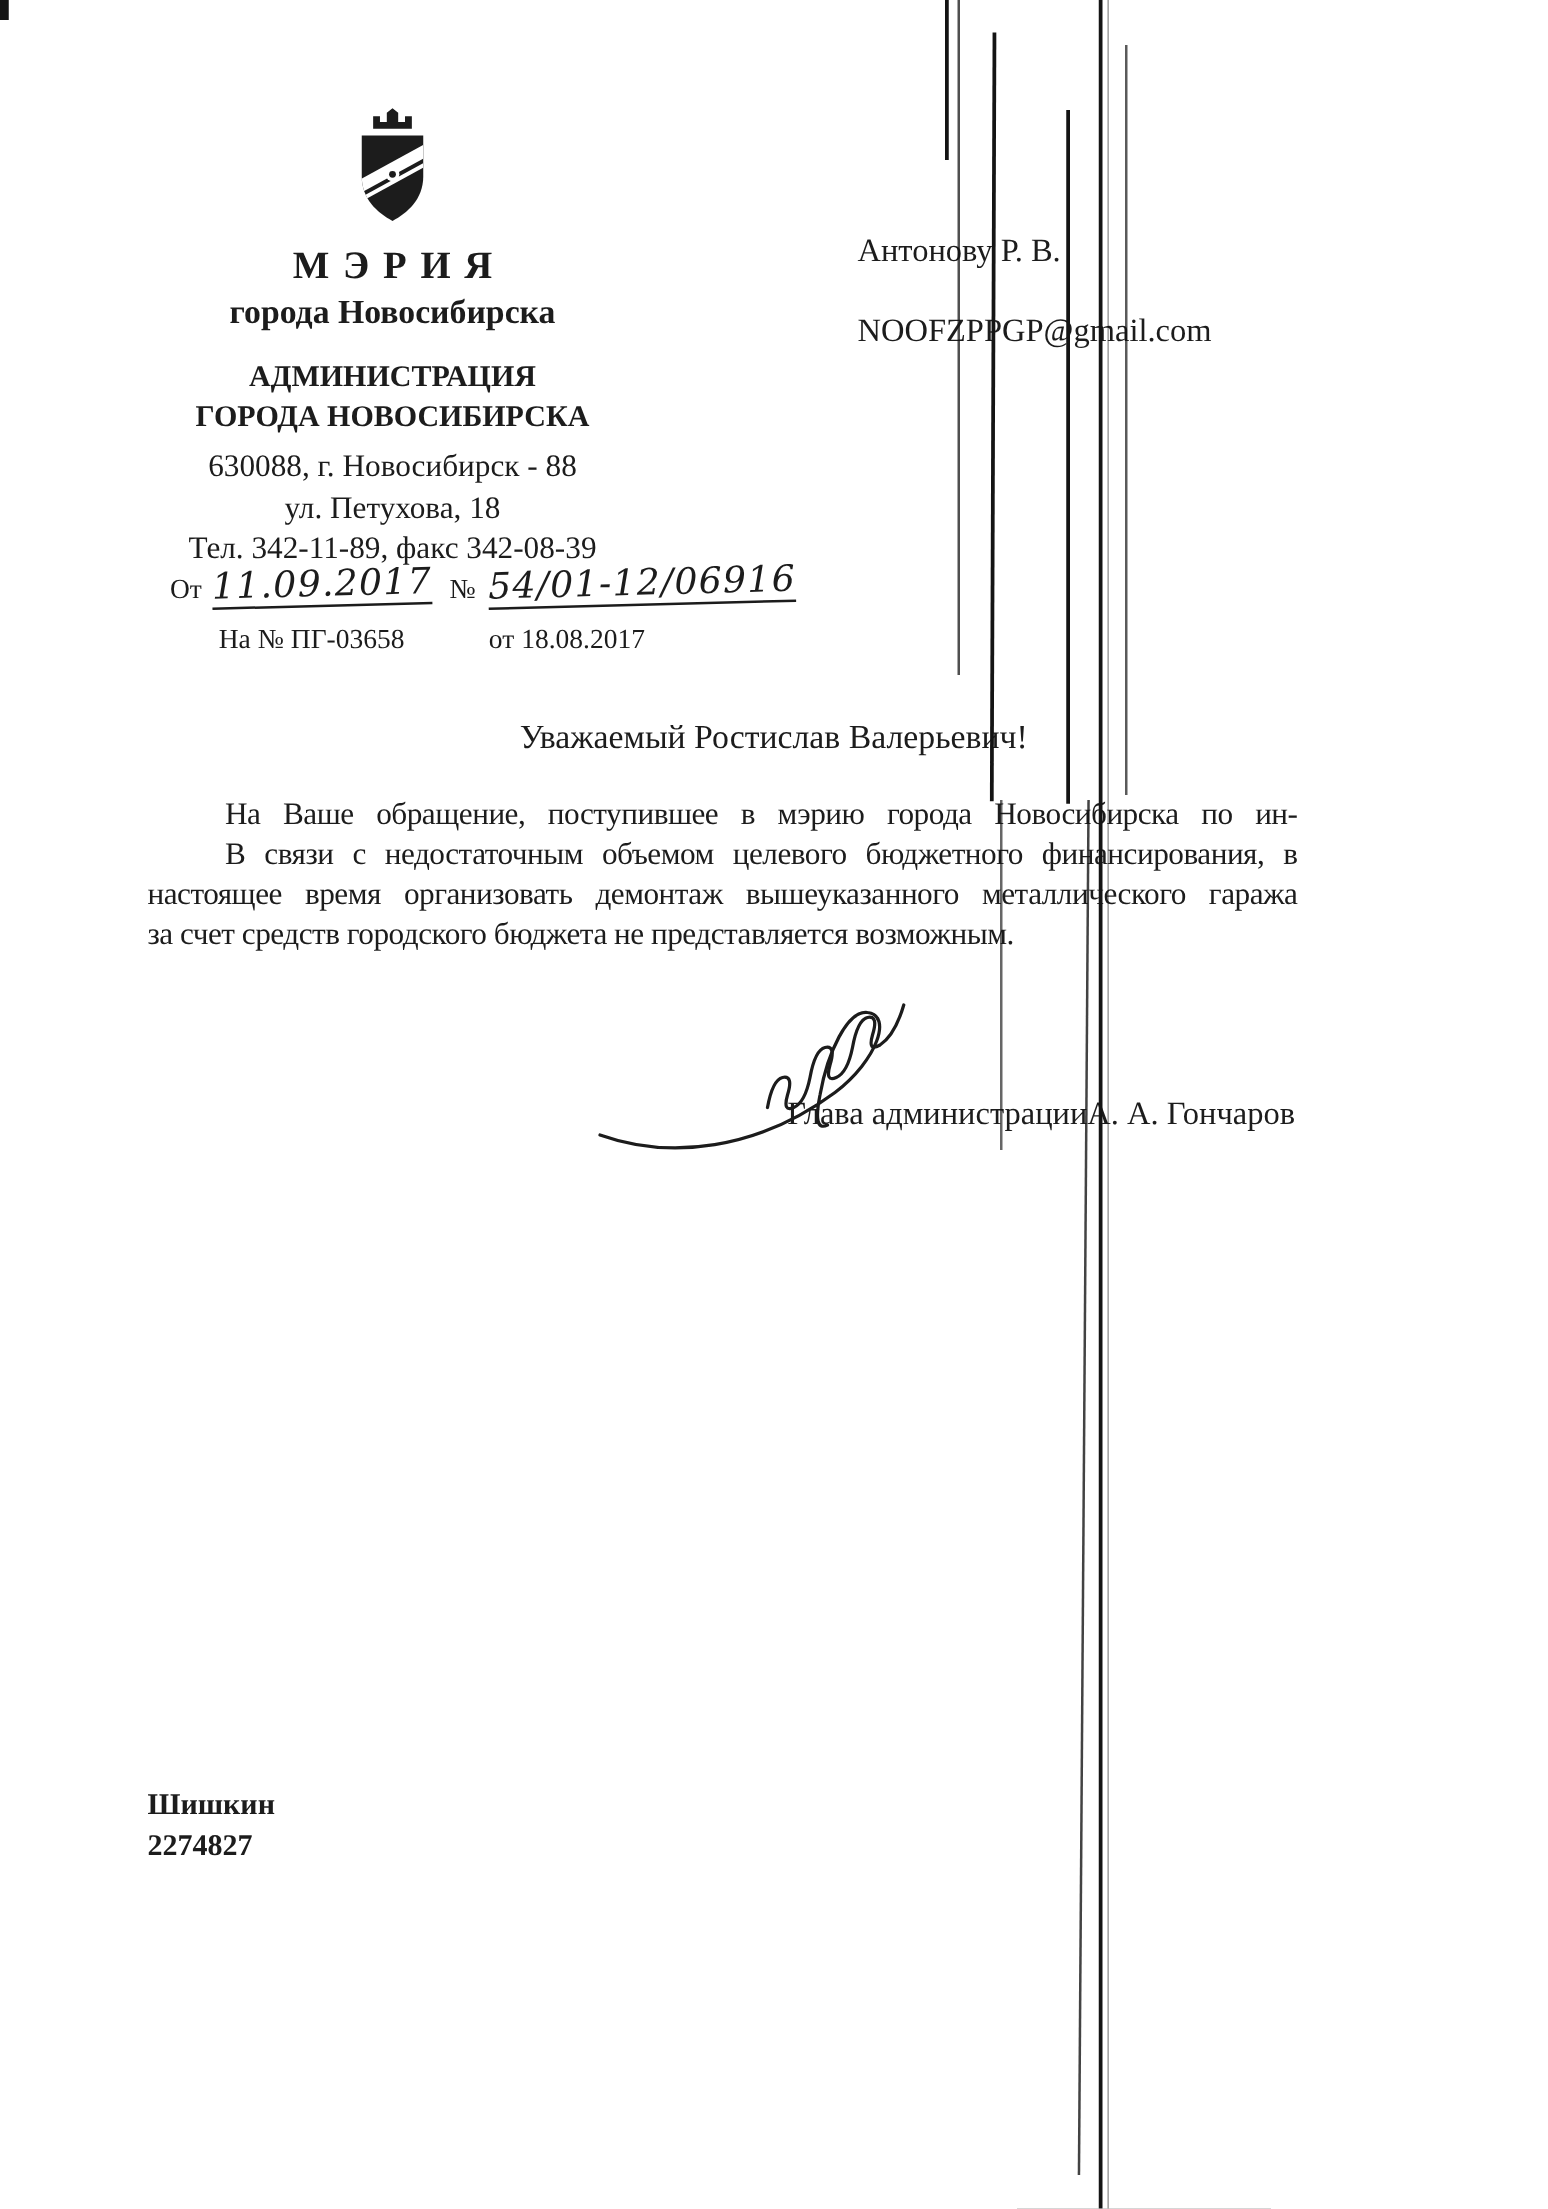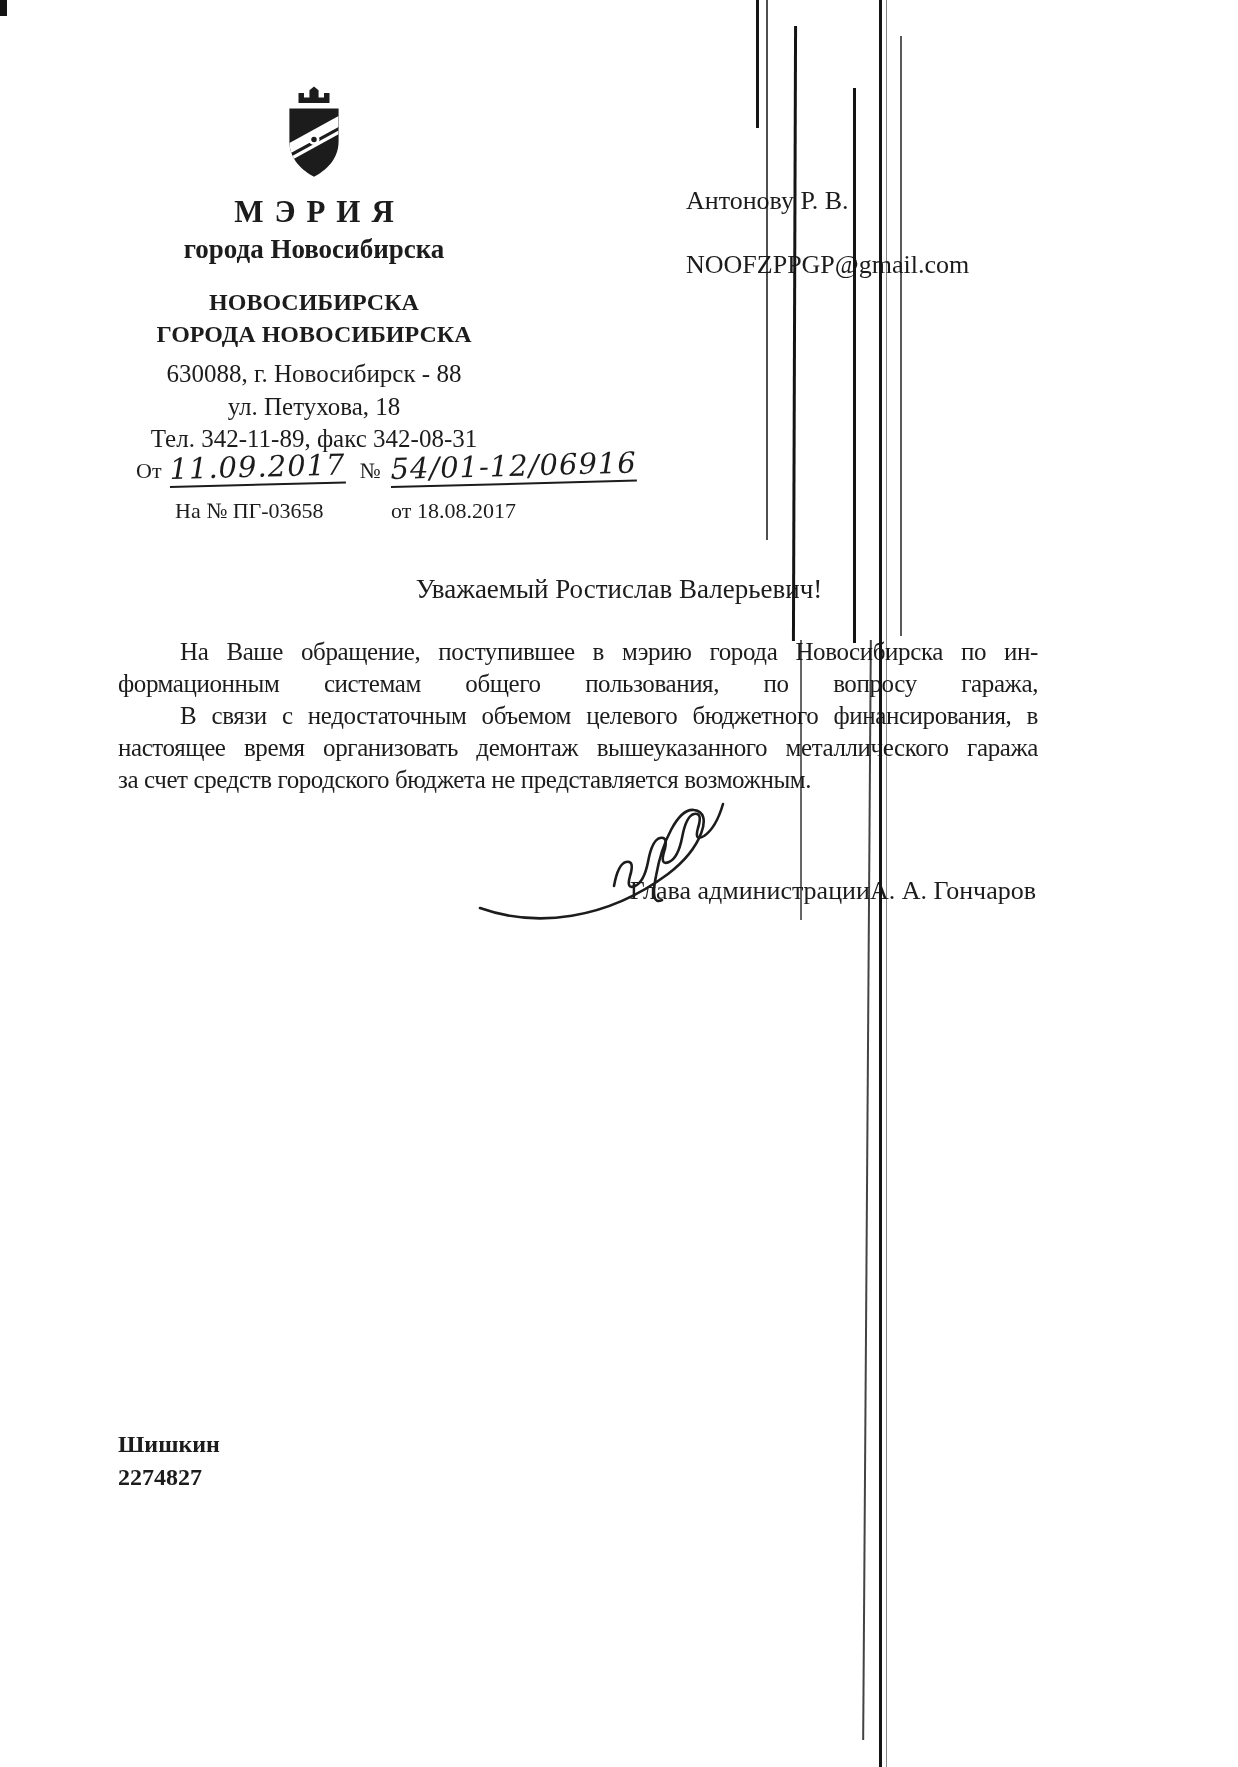--- a/index.html
+++ b/index.html
@@ -158,27 +158,27 @@
           <path d="M14 64 L76 30 L76 42 L14 76 Z" fill="#ffffff"></path>
           <path d="M14 80 L76 46 L76 50 L14 84 Z" fill="#ffffff"></path>
           <circle cx="45" cy="58" r="6" fill="#ffffff"></circle>
           <circle cx="45" cy="58" r="3" fill="#1c1c1c"></circle>
         </g>
       </svg>
     </div>
     <div class="org-line1">МЭРИЯ</div>
     <div class="org-line2">города Новосибирска</div>
     <div class="dept">
-      <div>НОВОСИБИРСКА</div>
+      <div>АДМИНИСТРАЦИЯ</div>
       <div>ГОРОДА НОВОСИБИРСКА</div>
     </div>
     <div class="addr">
       <div>630088, г. Новосибирск - 88</div>
       <div>ул. Петухова, 18</div>
-      <div>Тел. 342-11-89, факс 342-08-31</div>
+      <div>Тел. 342-11-89, факс 342-08-39</div>
     </div>
   </div>
 
   <div class="refline">
     <span class="label">От</span>
     <span class="u u-date hand">11.09.2017</span>
     <span class="no-label">№</span>
     <span class="u u-num hand">54/01-12/06916</span>
   </div>
 
@@ -189,21 +189,20 @@
 
   <div class="recipient">
     <div>Антонову Р. В.</div>
     <div class="email">NOOFZPPGP@gmail.com</div>
   </div>
 
   <div class="salutation">Уважаемый Ростислав Валерьевич!</div>
 
   <div class="body-text">
     <div class="bline jline indent">На Ваше обращение, поступившее в мэрию города Новосибирска по ин-</div>
-    <div class="bline jline">формационным системам общего пользования, по вопросу гаража,</div>
     <div class="bline jline indent">В связи с недостаточным объемом целевого бюджетного финансирования, в</div>
     <div class="bline jline">настоящее время организовать демонтаж вышеуказанного металлического гаража</div>
     <div class="bline lline">за счет средств городского бюджета не представляется возможным.</div>
   </div>
 
   <svg class="sig-scribble" viewBox="0 0 280 145">
     <g fill="none" stroke="#1c1c1c" stroke-width="2.6" stroke-linecap="round">
       <path d="M8 120 C 64 140, 134 132, 196 86 C 230 60, 242 24, 222 22 C 206 20, 190 54, 184 88 C 180 108, 182 116, 190 112"></path>
       <path d="M142 98 q 4 -22 12 -24 q 9 -2 4 14 q -4 14 5 10 q 9 -4 13 -24 q 4 -22 12 -24 q 9 -2 4 14 q -4 14 5 10 q 9 -4 13 -24 q 4 -22 12 -24 q 9 -2 4 14 q -4 14 6 8 q 12 -8 19 -32"></path>
     </g>

